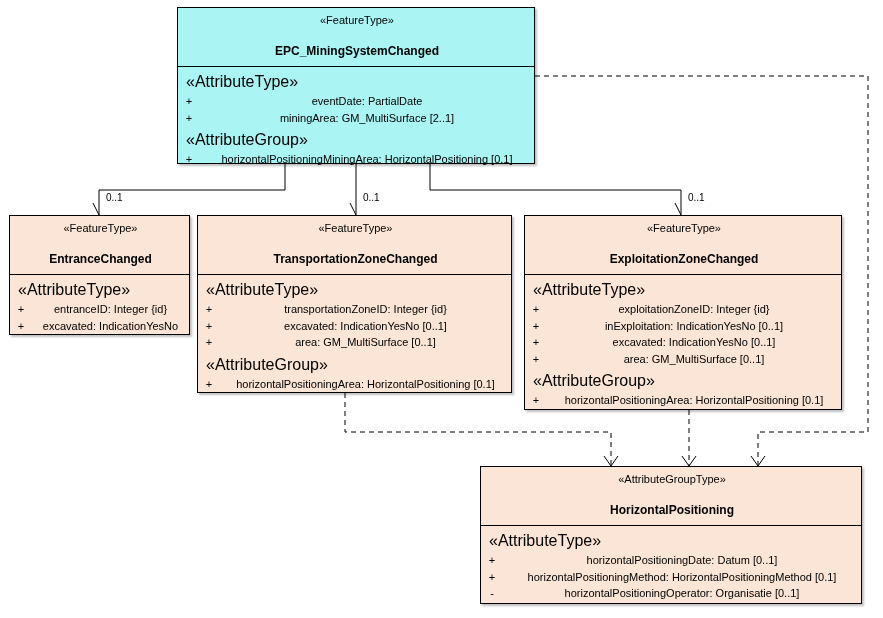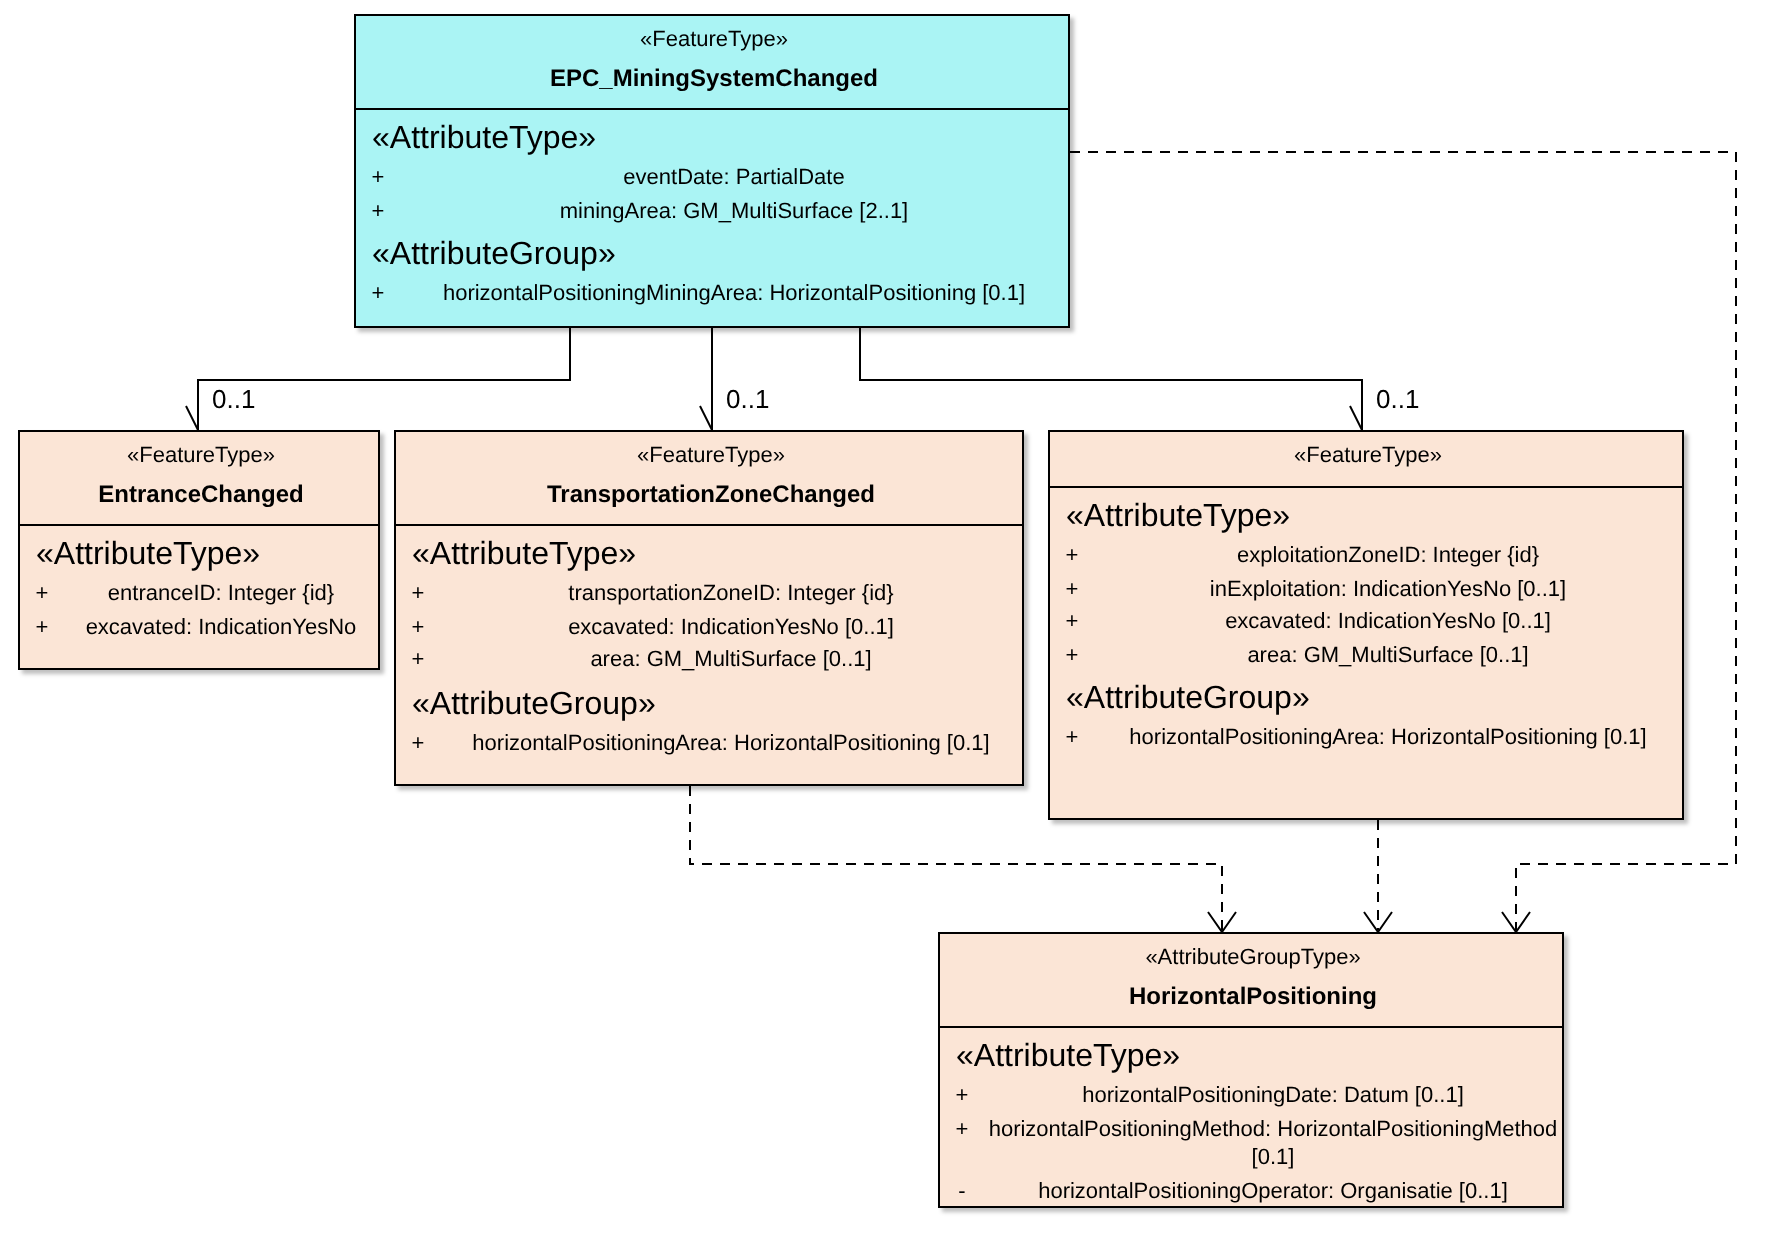--- a/index.html
+++ b/index.html
@@ -42,21 +42,21 @@
     line-height: 1.25;
   }
   .uml .stereo {
     font-size: 11px;
     color: #000000;
   }
   .uml .name {
     font-size: 12px;
     font-weight: bold;
     color: #000000;
-    margin-top: 4px;
+    margin-top: 16px;
   }
   .uml .body {
     padding: 5px 0 6px 0;
   }
   .grouplabel {
     font-size: 16px;
     padding: 1px 0 2px 8px;
   }
   .attr {
     font-size: 11px;
@@ -68,21 +68,21 @@
     width: 22px;
     text-align: center;
     flex: none;
   }
   .attr .txt {
     flex: 1;
     text-align: center;
   }
   .card {
     position: absolute;
-    font-size: 13px;
+    font-size: 10px;
     color: #000000;
   }
   .nosel { user-select: none; }
 </style>
 </head>
 <body>
 
 <div id="canvas" class="nosel">
 
   <svg class="lines" xmlns="http://www.w3.org/2000/svg">
@@ -182,20 +182,21 @@
       <div class="attr">
         <span class="vis">+</span>
         <span class="txt">horizontalPositioningArea: HorizontalPositioning [0.1]</span>
       </div>
     </div>
   </div>
 
   <div class="uml" style="left:524px; top:215px; width:318px; height:195px;">
     <div class="head">
       <div class="stereo">«FeatureType»</div>
+      <div class="name">ExploitationZoneChanged</div>
     </div>
     <div class="body">
       <div class="grouplabel">«AttributeType»</div>
       <div class="attr">
         <span class="vis">+</span>
         <span class="txt">exploitationZoneID: Integer {id}</span>
       </div>
       <div class="attr">
         <span class="vis">+</span>
         <span class="txt">inExploitation: IndicationYesNo [0..1]</span>
@@ -209,21 +210,21 @@
         <span class="txt">area: GM_MultiSurface [0..1]</span>
       </div>
       <div class="grouplabel" style="padding-top:4px;">«AttributeGroup»</div>
       <div class="attr">
         <span class="vis">+</span>
         <span class="txt">horizontalPositioningArea: HorizontalPositioning [0.1]</span>
       </div>
     </div>
   </div>
 
-  <div class="uml" style="left:469px; top:466px; width:313px; height:138px;">
+  <div class="uml" style="left:480px; top:466px; width:382px; height:138px;">
     <div class="head">
       <div class="stereo">«AttributeGroupType»</div>
       <div class="name">HorizontalPositioning</div>
     </div>
     <div class="body">
       <div class="grouplabel">«AttributeType»</div>
       <div class="attr">
         <span class="vis">+</span>
         <span class="txt">horizontalPositioningDate: Datum [0..1]</span>
       </div>

